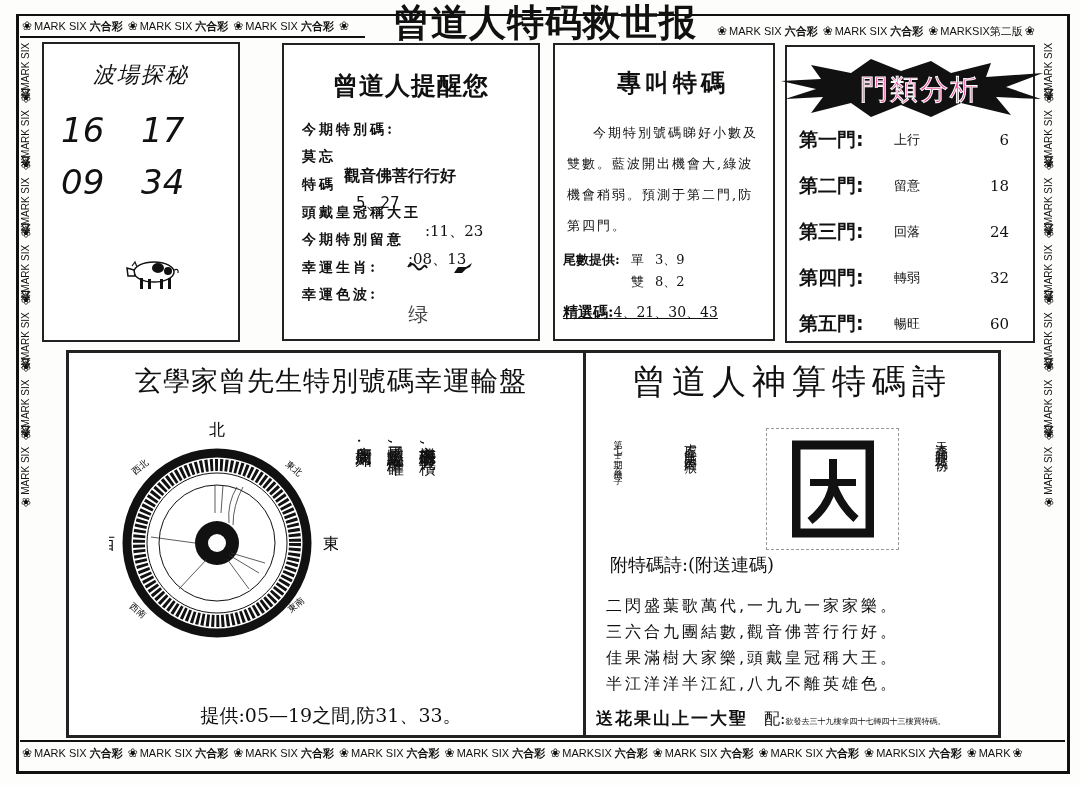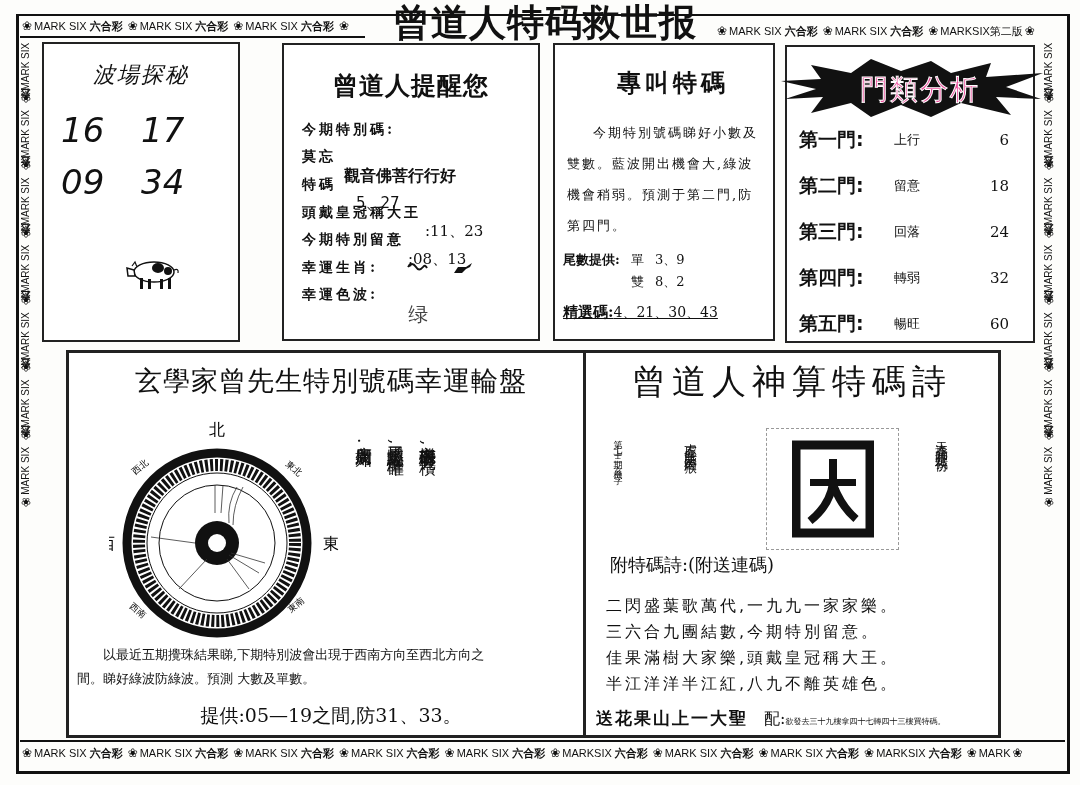--- a/index.html
+++ b/index.html
@@ -280,44 +280,40 @@
     <text x="176" y="52" font-size="9" font-family="DejaVu Sans, sans-serif" transform="rotate(40 176 52)">東北</text>
     <text x="26" y="62" font-size="9" font-family="DejaVu Sans, sans-serif" transform="rotate(-40 26 62)">西北</text>
     <text x="182" y="200" font-size="9" font-family="DejaVu Sans, sans-serif" transform="rotate(-40 182 200)">東南</text>
     <text x="20" y="194" font-size="9" font-family="DejaVu Sans, sans-serif" transform="rotate(40 20 194)">西南</text>
   </svg>
   <div class="vcols">
     <div class="vcol">玄機學潛心研究,積</div>
     <div class="vcol">累了豐富經驗,準確</div>
     <div class="vcol">度衆所周知.</div>
   </div>
-  <div class="note">
-    <p>以最近五期攪珠結果睇,下期特別波會出現于西南方向至西北方向之</p>
-    <p>間。睇好綠波防綠波。預測 大數及單數。</p>
-  </div>
   <div class="provide">提供:05—19之間,防31、33。</div>
 </div>
 
 <div class="box" id="b6">
   <div class="title">曾道人神算特碼詩</div>
   <div class="vsmall">第七十三期玄機字</div>
   <div class="vmid">虎不胀鼠皆因猴</div>
   <div class="riddle">
     <svg class="riddle-glyph" viewBox="0 0 82 100">
       <rect x="4" y="6" width="74" height="88" fill="none" stroke="#111" stroke-width="9"></rect>
       <rect x="18" y="40" width="46" height="7" fill="#111"></rect>
       <path d="M41 20 L41 44 Q38 66 18 82" fill="none" stroke="#111" stroke-width="8"></path>
       <path d="M42 48 Q50 68 64 80" fill="none" stroke="#111" stroke-width="8"></path>
     </svg>
   </div>
   <div class="vright">天逢元帥是我份</div>
   <div class="sub">附特碼詩:(附送連碼)</div>
   <div class="poem">
     <div>二閃盛葉歌萬代,一九九一家家樂。</div>
-    <div>三六合九團結數,今期特別留意。</div>
+    <div>三六合九團結數,觀音佛菩行行好。</div>
     <div>佳果滿樹大家樂,頭戴皇冠稱大王。</div>
     <div>半江洋洋半江紅,八九不離英雄色。</div>
   </div>
   <div class="foot">
     <span class="a">送花果山上一大聖</span>
     <span class="b">配:</span>
     <span class="c">欲發去三十九樓拿四十七轉四十三樓買特碼。</span>
   </div>
 </div>
 

